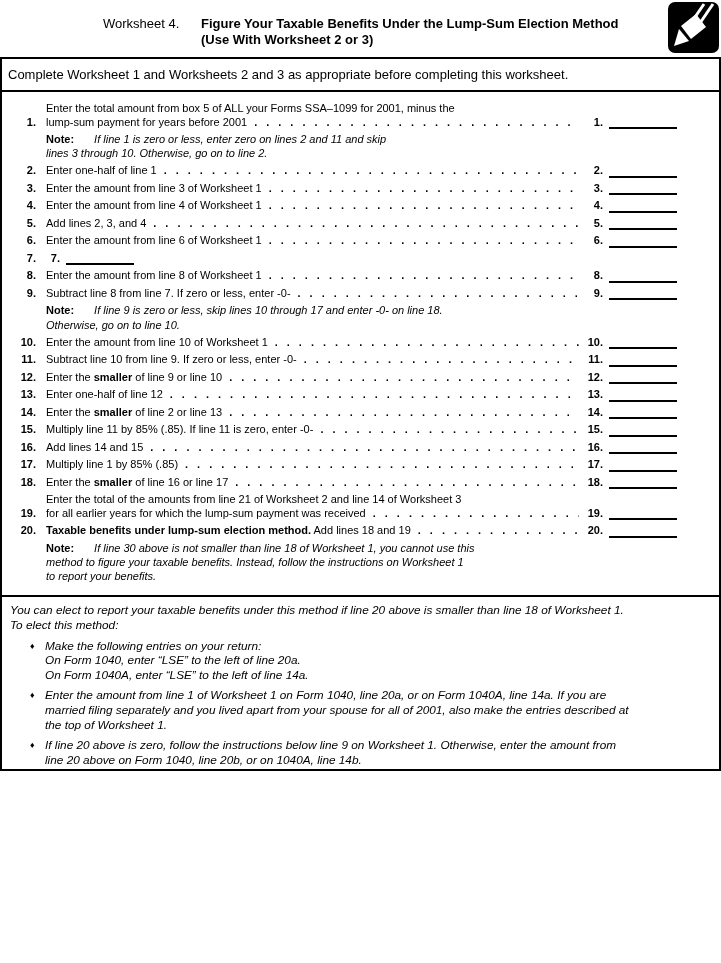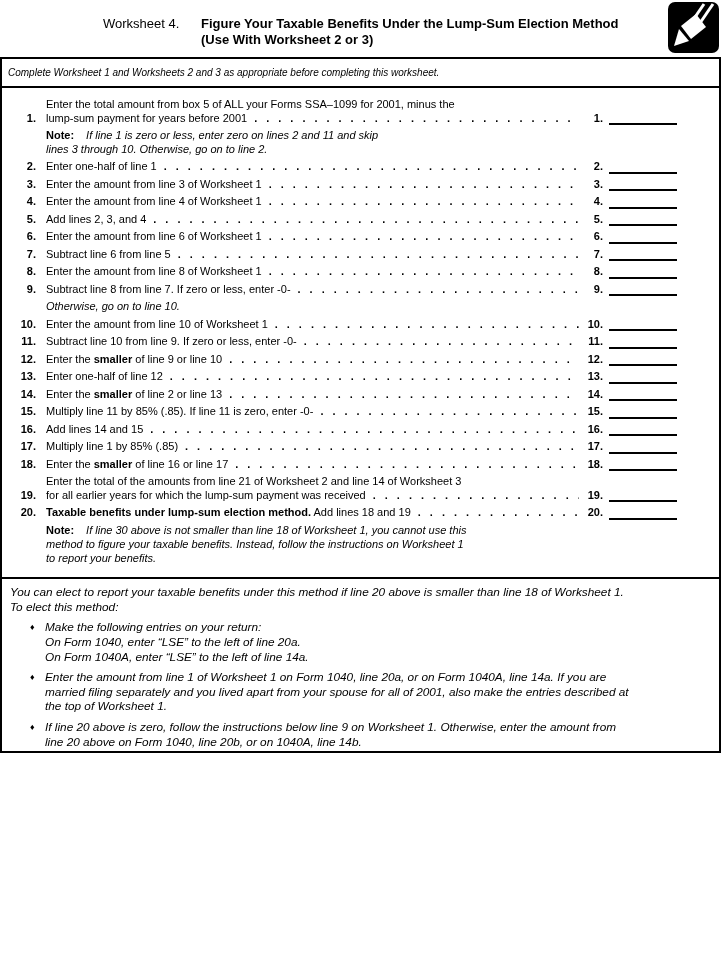--- a/index.html
+++ b/index.html
@@ -12,21 +12,21 @@
   .page { position:relative; width:721px; height:963px; overflow:hidden; }
 
   
   .header { display:flex; padding:16px 0 0 2px;justify-content:flex-end; }
   .hdr-label { font-size:13px; width:98px; flex-shrink:0; }
   .hdr-title { font-weight:bold; font-size:13px; line-height:16px; width:520px; }
   .pencil-icon { position:absolute; top:2px; right:2px; width:51px; height:51px; }
 
   
   .box { border:2px solid #000; background:#fff; }
-  .intro-box { margin-top:9px; padding:8px 6px; font-style:italic; font-size:10px; white-space:nowrap; overflow:hidden; }
+  .intro-box { margin-top:9px; padding:8px 6px; font-size:13px; white-space:nowrap; overflow:hidden; }
   .main-box { margin-top:-2px; padding:6px 0 10px 12px; }
   .bottom-box { margin-top:-2px; padding:6px 8px 2px 8px; font-style:italic; font-size:11.8px; line-height:14.6px; overflow:hidden; }
 
   
   .ws-item { margin-top:4px; }
   .ws-row { display:flex; align-items:flex-end; font-size:11px; line-height:13.5px; }
   .ws-num { width:22px; text-align:right; font-weight:bold; flex-shrink:0; }
   .ws-text { flex:1; margin-left:10px; min-width:0; }
   .ws-line { white-space:pre; }
   .ws-line span { white-space:pre; }
@@ -35,21 +35,21 @@
   .leader { flex:1; overflow:hidden; white-space:nowrap; margin-left:7px; min-width:0; }
   .leader::after {
     content:"..........................................................................";
     font-weight:bold; letter-spacing:9px; font-size:11px;
   }
   .ws-entry { display:flex; align-items:flex-end; width:140px; flex-shrink:0; }
   .ws-enum { width:24px; text-align:right; font-weight:bold; font-size:11px; line-height:13.5px; }
   .ws-blank { width:68px; height:12px; border-bottom:2px solid #000; margin-left:6px; }
   .ws-note { margin:3px 0 2px 32px; font-size:11px; font-style:italic; line-height:14.2px; }
   .note-line { white-space:pre; }
-  .note-label { font-weight:bold; font-style:normal; margin-right:12px; }
+  .note-label { font-weight:bold; font-style:normal; margin-right:20px; }
 
   
   .el-line { white-space:nowrap; }
   .bullet { display:flex; margin:6px 0 0 20px; }
   .bullet-glyph { width:15px; flex-shrink:0; font-size:9px; line-height:14.6px; font-style:normal; }
   .bullet-lines { flex:1; min-width:0; }
 </style>
 </head>
 <body>
 
@@ -152,23 +152,20 @@
             </div>
             <div class="ws-entry">
               <span class="ws-enum">6.</span>
               <span class="ws-blank"></span>
             </div>
           </div>
         </div>
         <div class="ws-item">
           <div class="ws-row">
             <span class="ws-num">7.</span>
-            <div class="ws-text">
-              <div class="ws-line last"><span>Subtract line 6 from line 5</span><span class="leader"></span></div>
-            </div>
             <div class="ws-entry">
               <span class="ws-enum">7.</span>
               <span class="ws-blank"></span>
             </div>
           </div>
         </div>
         <div class="ws-item">
           <div class="ws-row">
             <span class="ws-num">8.</span>
             <div class="ws-text">
@@ -185,20 +182,21 @@
             <span class="ws-num">9.</span>
             <div class="ws-text">
               <div class="ws-line last"><span>Subtract line 8 from line 7. If zero or less, enter -0-</span><span class="leader"></span></div>
             </div>
             <div class="ws-entry">
               <span class="ws-enum">9.</span>
               <span class="ws-blank"></span>
             </div>
           </div>
           <div class="ws-note">
+            <div class="note-line"><span class="note-label">Note:</span><span>If line 9 is zero or less, skip lines 10 through 17 and enter -0- on line 18.</span></div>
             <div class="note-line"><span>Otherwise, go on to line 10.</span></div>
           </div>
         </div>
         <div class="ws-item">
           <div class="ws-row">
             <span class="ws-num">10.</span>
             <div class="ws-text">
               <div class="ws-line last"><span>Enter the amount from line 10 of Worksheet 1</span><span class="leader"></span></div>
             </div>
             <div class="ws-entry">

